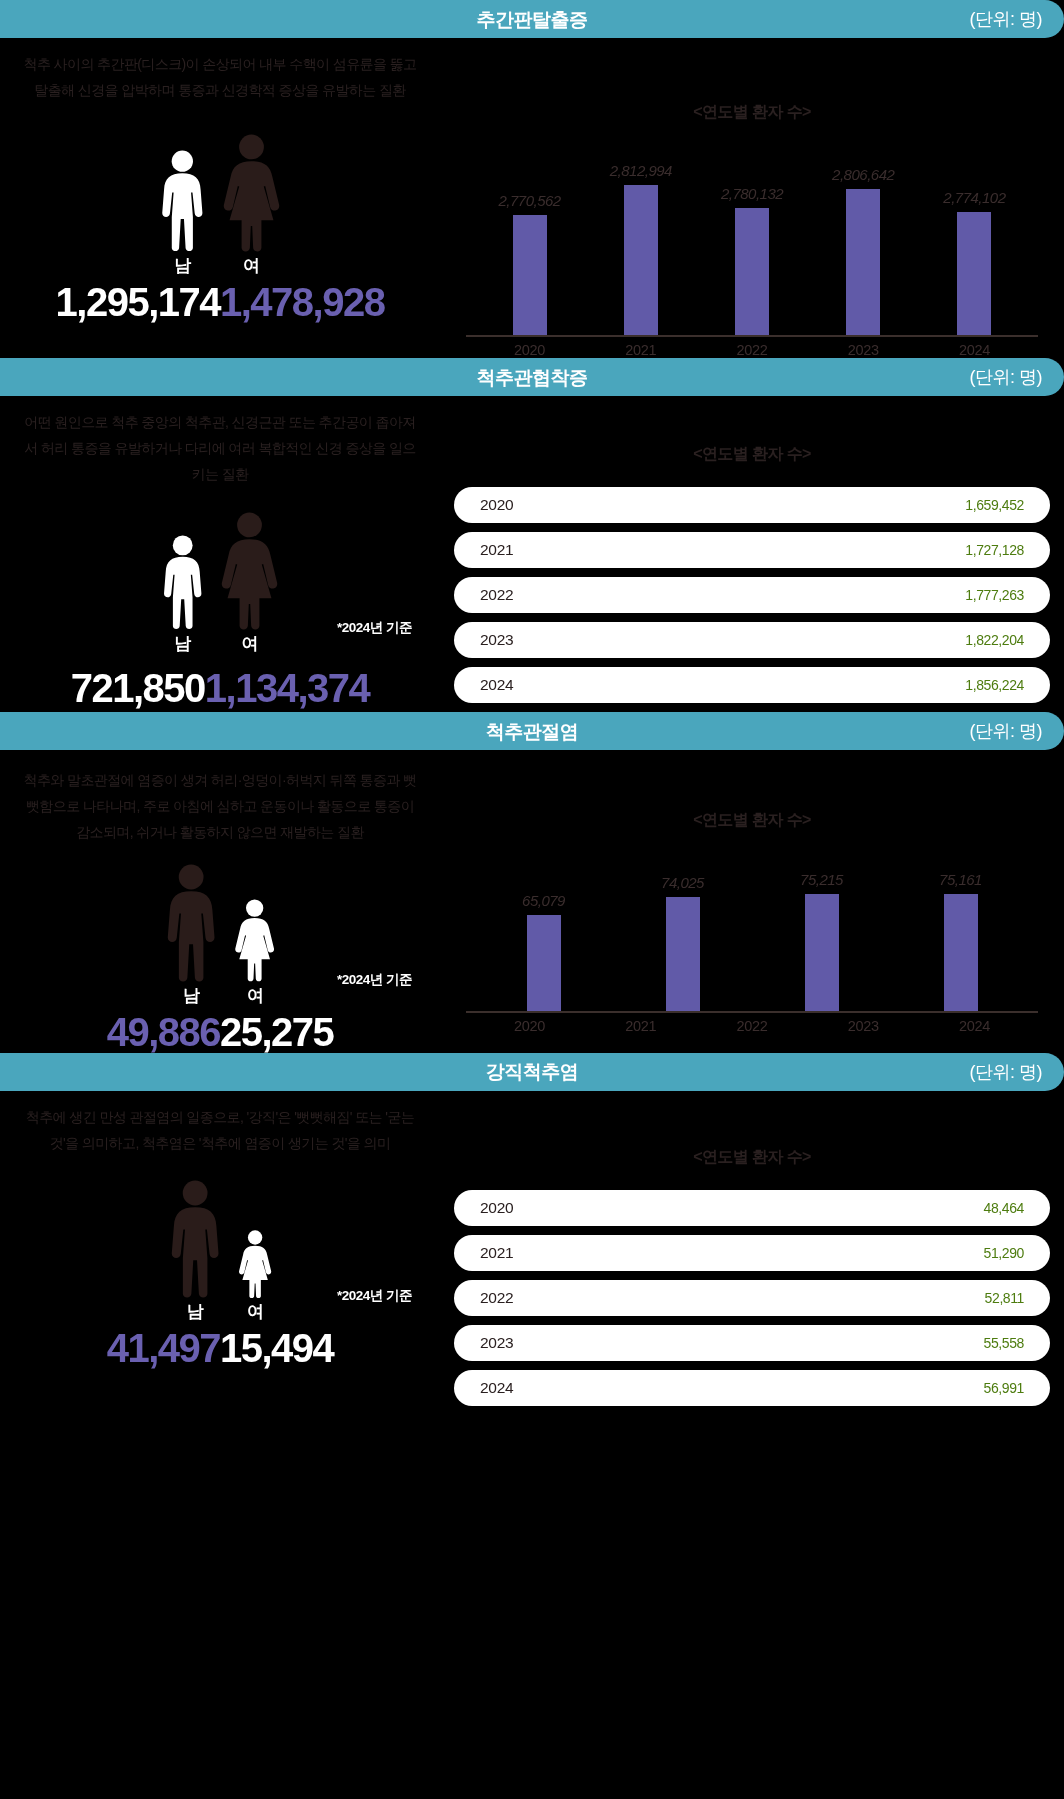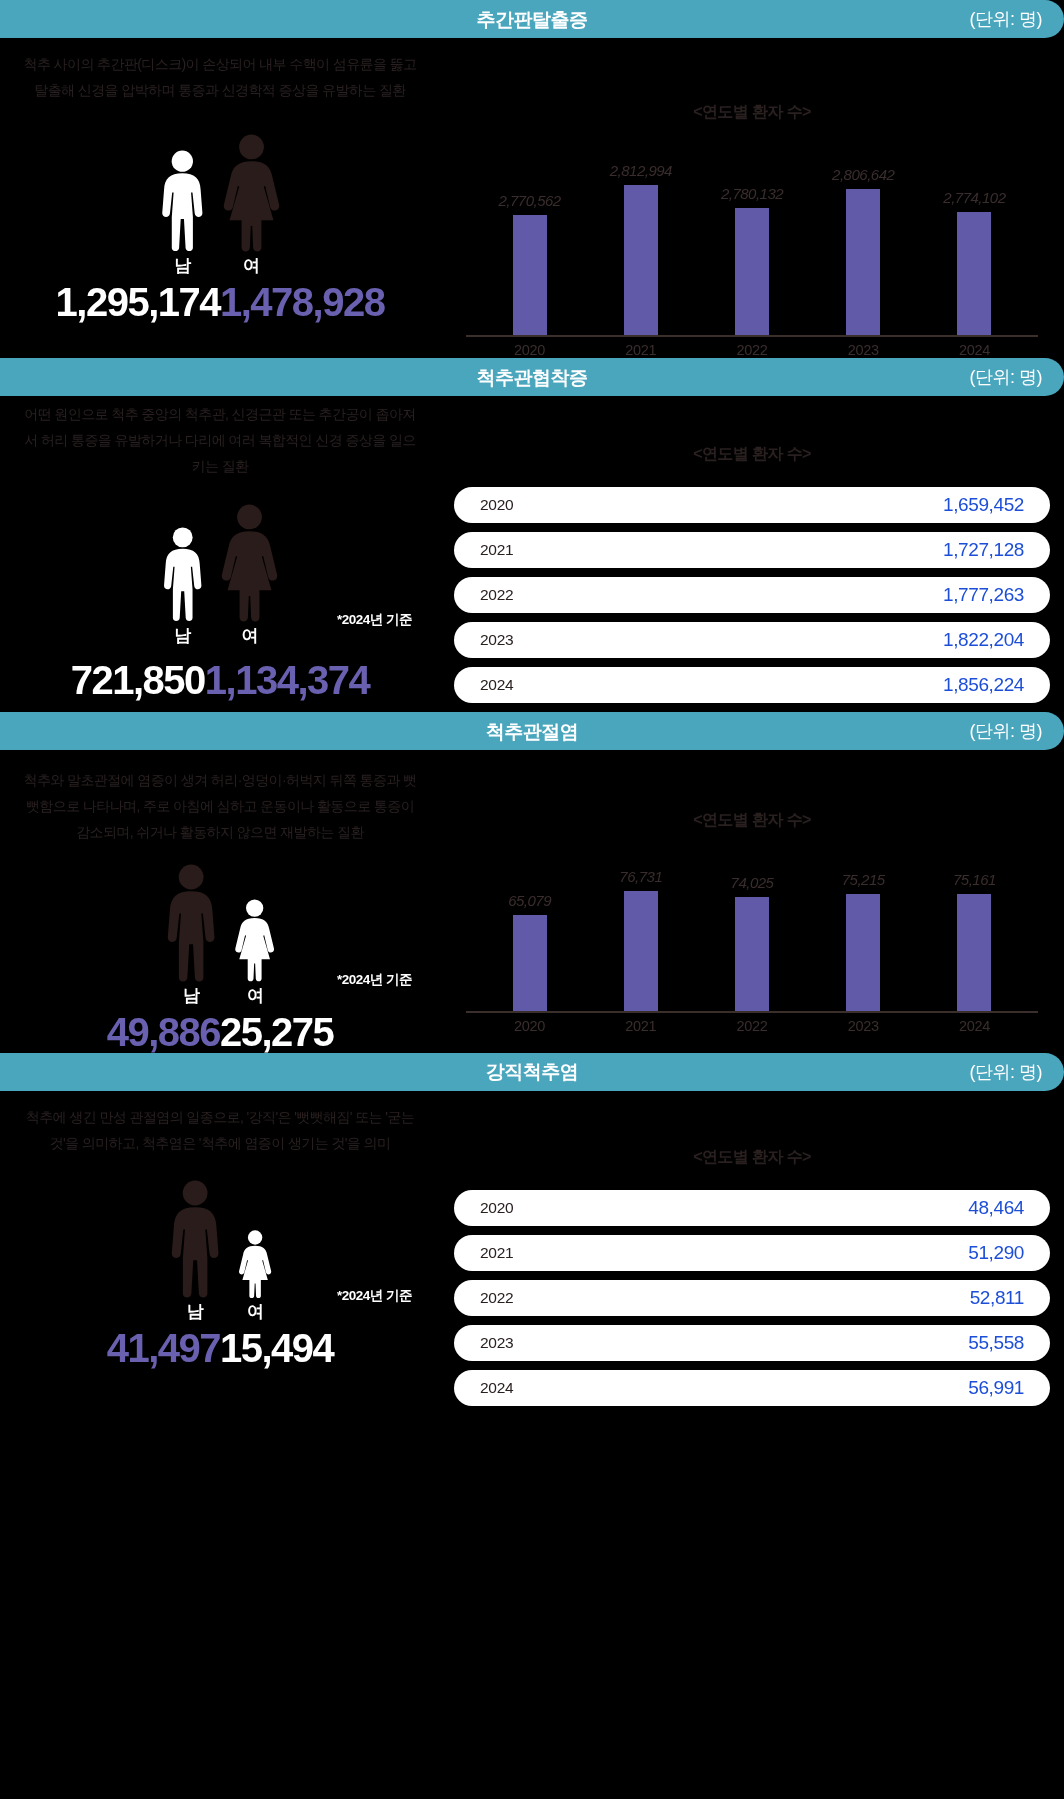--- a/index.html
+++ b/index.html
@@ -48,21 +48,21 @@
   
   .desc {
     color: #2a2020;
     font-size: 14px;
     line-height: 1.85;
     text-align: center;
     letter-spacing: -0.6px;
     padding: 0 18px;
   }
   .desc.s1 { padding-top: 14px; }
-  .desc.s2 { padding-top: 6px; }
+  .desc.s2 { padding-top: 14px; }
   .desc.s3 { padding-top: 18px; }
   .desc.s4 { padding-top: 14px; }
 
   
   .gender-wrap {
     position: relative;
     display: flex;
     align-items: flex-end;
     justify-content: center;
     gap: 16px;
@@ -156,21 +156,21 @@
     height: 36px;
     background: #ffffff;
     border-radius: 18px;
     display: flex;
     align-items: center;
     justify-content: space-between;
     padding: 0 26px;
     margin-bottom: 9px;
   }
   .tyear { color: #2a2020; font-size: 15.5px; letter-spacing: -0.3px; }
-  .tval  { color: #1d4ed8; font-size: 19px; letter-spacing: -0.4px; }
+  .tval  { color: #4d7c0f; font-size: 14px; letter-spacing: -0.4px; }
 </style>
 </head>
 <body>
 
 <div id="root">
     <div class="section">
       <div class="hdr">
         <span class="hdr-title">추간판탈출증</span>
         <span class="hdr-unit">(단위: 명)</span>
       </div>
@@ -321,24 +321,20 @@
           </div>
         </div>
         <div class="right-col">
           <div class="chart-title" style="margin-top:60px;">&lt;연도별 환자 수&gt;</div>
           <div class="bars" style="margin-top:26px;height:154px;">
             <div class="bar-col">
               <span class="bar-val">65,079</span>
               <div class="bar-rect" style="height:96px;background:#615aa8;"></div>
             </div>
             <div class="bar-col">
-              <span class="bar-val">76,731</span>
-              <div class="bar-rect" style="height:120px;background:#615aa8;"></div>
-            </div>
-            <div class="bar-col">
               <span class="bar-val">74,025</span>
               <div class="bar-rect" style="height:114px;background:#615aa8;"></div>
             </div>
             <div class="bar-col">
               <span class="bar-val">75,215</span>
               <div class="bar-rect" style="height:117px;background:#615aa8;"></div>
             </div>
             <div class="bar-col">
               <span class="bar-val">75,161</span>
               <div class="bar-rect" style="height:117px;background:#615aa8;"></div>

